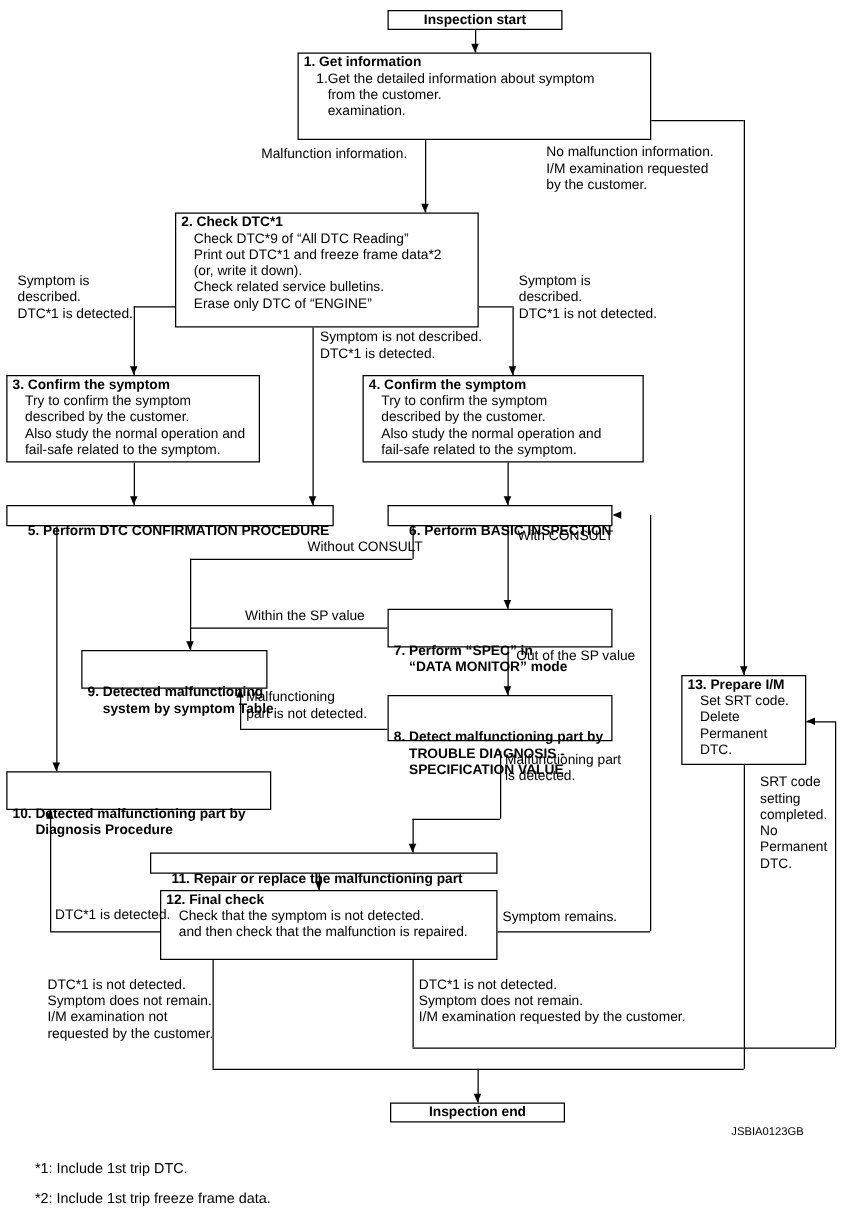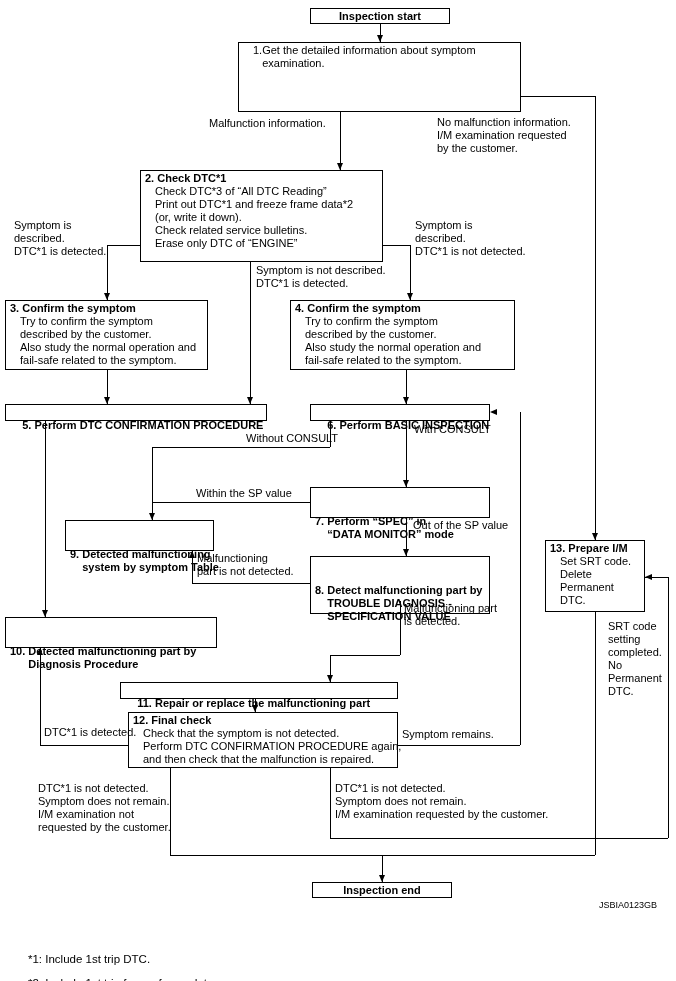--- a/index.html
+++ b/index.html
@@ -12,42 +12,43 @@
   .node .body { margin-left:10px; white-space:pre; }
   .node.bold { font-weight:bold; white-space:pre; }
   .terminal { position:absolute; border:1px solid #000; background:#fff; font-weight:bold;
               display:flex; align-items:center; justify-content:center; }
   .lbl { position:absolute; white-space:pre; }
   .line { position:absolute; background:#000; }
   .arr { position:absolute; width:0; height:0; }
   .arr.down { border-left:3.5px solid transparent; border-right:3.5px solid transparent; border-top:7px solid #000; }
   .arr.up   { border-left:3.5px solid transparent; border-right:3.5px solid transparent; border-bottom:7px solid #000; }
   .arr.left { border-top:3.5px solid transparent; border-bottom:3.5px solid transparent; border-right:7px solid #000; }
-  .footnote { position:absolute; font-size:11.5px;margin-top:24px; }
-  .code { position:absolute; font-size:9px; text-align:right; }
+  .footnote { position:absolute; font-size:11.5px; }
+  .code { position:absolute; font-size:9px; }
 </style>
 </head>
 <body>
 
 <div id="canvas">
 
   <div class="terminal" style="left:310px;top:8px;width:140px;height:16px">
     <span>Inspection start</span>
   </div>
   <div class="terminal" style="left:312px;top:882px;width:140px;height:16px">
     <span>Inspection end</span>
   </div>
 
   <div class="node" style="left:238px;top:42px;width:283px;height:70px">
-    <div class="body"><div>1.Get the detailed information about symptom</div><div>   examination.</div></div>
+    <div class="title">1. Get information</div>
+    <div class="body"><div>1.Get the detailed information about symptom</div><div>   from the customer.</div><div>   examination.</div></div>
   </div>
 
   <div class="node" style="left:140px;top:170px;width:243px;height:92px">
     <div class="title">2. Check DTC*1</div>
-    <div class="body"><div>Check DTC*3 of “All DTC Reading”</div><div>Print out DTC*1 and freeze frame data*2</div><div>(or, write it down).</div><div>Check related service bulletins.</div><div>Erase only DTC of “ENGINE”</div></div>
+    <div class="body"><div>Check DTC*9 of “All DTC Reading”</div><div>Print out DTC*1 and freeze frame data*2</div><div>(or, write it down).</div><div>Check related service bulletins.</div><div>Erase only DTC of “ENGINE”</div></div>
   </div>
 
   <div class="node" style="left:5px;top:300px;width:203px;height:70px">
     <div class="title">3. Confirm the symptom</div>
     <div class="body"><div>Try to confirm the symptom</div><div>described by the customer.</div><div>Also study the normal operation and</div><div>fail-safe related to the symptom.</div></div>
   </div>
 
   <div class="node" style="left:290px;top:300px;width:225px;height:70px">
     <div class="title">4. Confirm the symptom</div>
     <div class="body"><div>Try to confirm the symptom</div><div>described by the customer.</div><div>Also study the normal operation and</div><div>fail-safe related to the symptom.</div></div>
@@ -62,40 +63,40 @@
   </div>
 
   <div class="node bold" style="left:310px;top:487px;width:180px;height:31px">
     <div><div>7. Perform “SPEC” in</div><div>    “DATA MONITOR” mode</div></div>
   </div>
 
   <div class="node bold" style="left:65px;top:520px;width:149px;height:31px">
     <div><div>9. Detected malfunctioning</div><div>    system by symptom Table</div></div>
   </div>
 
-  <div class="node bold" style="left:310px;top:556px;width:180px;height:58px">
+  <div class="node bold" style="left:310px;top:556px;width:180px;height:37px">
     <div><div>8. Detect malfunctioning part by</div><div>    TROUBLE DIAGNOSIS -</div><div>    SPECIFICATION VALUE</div></div>
   </div>
 
   <div class="node" style="left:545px;top:540px;width:100px;height:72px">
     <div class="title">13. Prepare I/M</div>
     <div class="body"><div>Set SRT code.</div><div>Delete</div><div>Permanent</div><div>DTC.</div></div>
   </div>
 
   <div class="node bold" style="left:5px;top:617px;width:212px;height:31px">
     <div><div>10. Detected malfunctioning part by</div><div>      Diagnosis Procedure</div></div>
   </div>
 
   <div class="node bold" style="left:120px;top:682px;width:278px;height:17px">
     <span>11. Repair or replace the malfunctioning part</span>
   </div>
 
   <div class="node" style="left:128px;top:712px;width:270px;height:56px">
     <div class="title">12. Final check</div>
-    <div class="body"><div>Check that the symptom is not detected.</div><div>Perform DTC CONFIRMATION PROCEDURE again,</div><div>and then check that the malfunction is repaired.</div></div>
+    <div class="body"><div>Check that the symptom is not detected.</div><div>and then check that the malfunction is repaired.</div></div>
   </div>
 
   <div class="lbl" style="left:209px;top:117px">Malfunction information.</div>
   <div class="lbl" style="left:437px;top:116px"><div>No malfunction information.</div><div>I/M examination requested</div><div>by the customer.</div></div>
   <div class="lbl" style="left:14px;top:219px"><div>Symptom is</div><div>described.</div><div>DTC*1 is detected.</div></div>
   <div class="lbl" style="left:415px;top:219px"><div>Symptom is</div><div>described.</div><div>DTC*1 is not detected.</div></div>
   <div class="lbl" style="left:256px;top:264px"><div>Symptom is not described.</div><div>DTC*1 is detected.</div></div>
   <div class="lbl" style="left:246px;top:432px">Without CONSULT</div>
   <div class="lbl" style="left:414px;top:423px">With CONSULT</div>
   <div class="lbl" style="left:196px;top:487px">Within the SP value</div>

